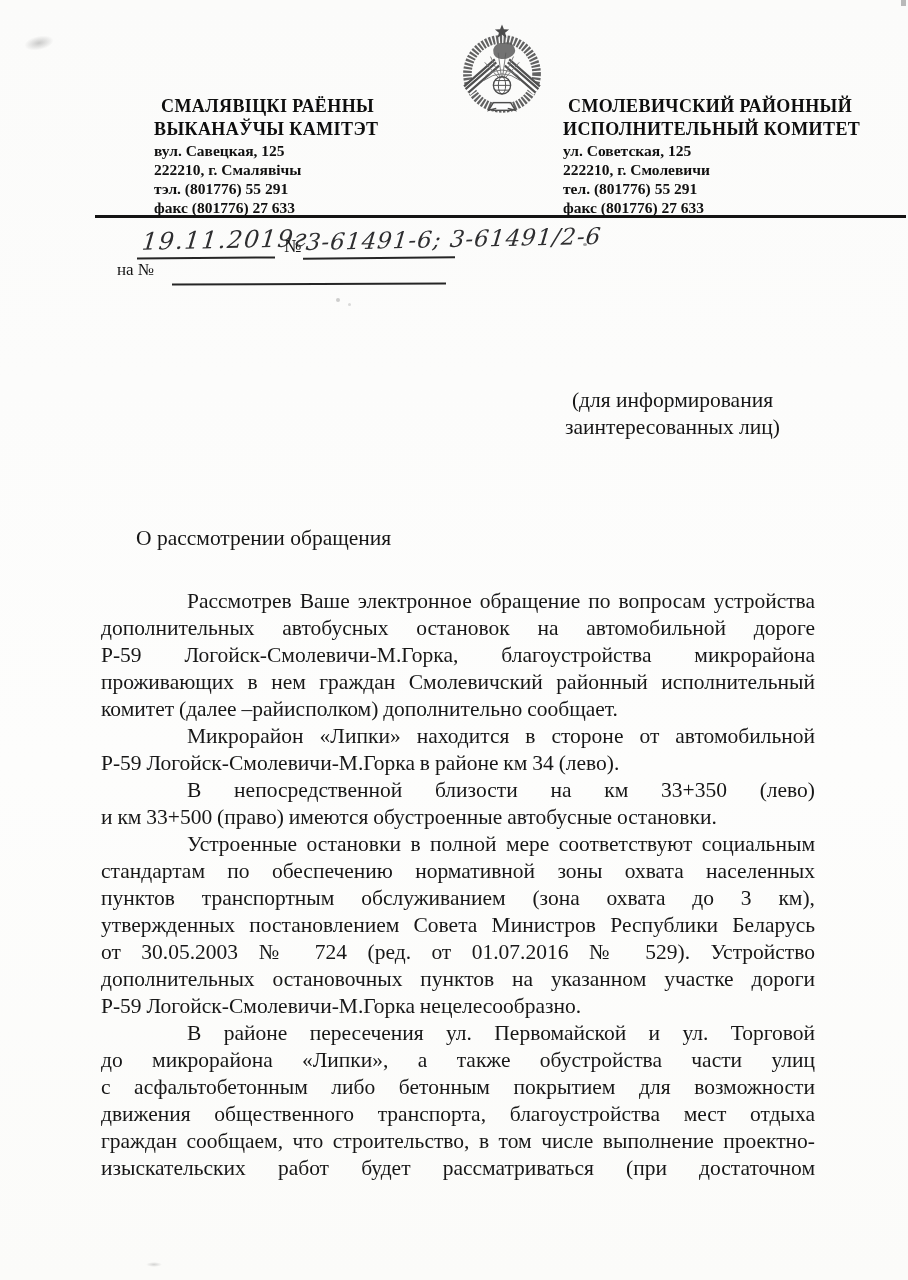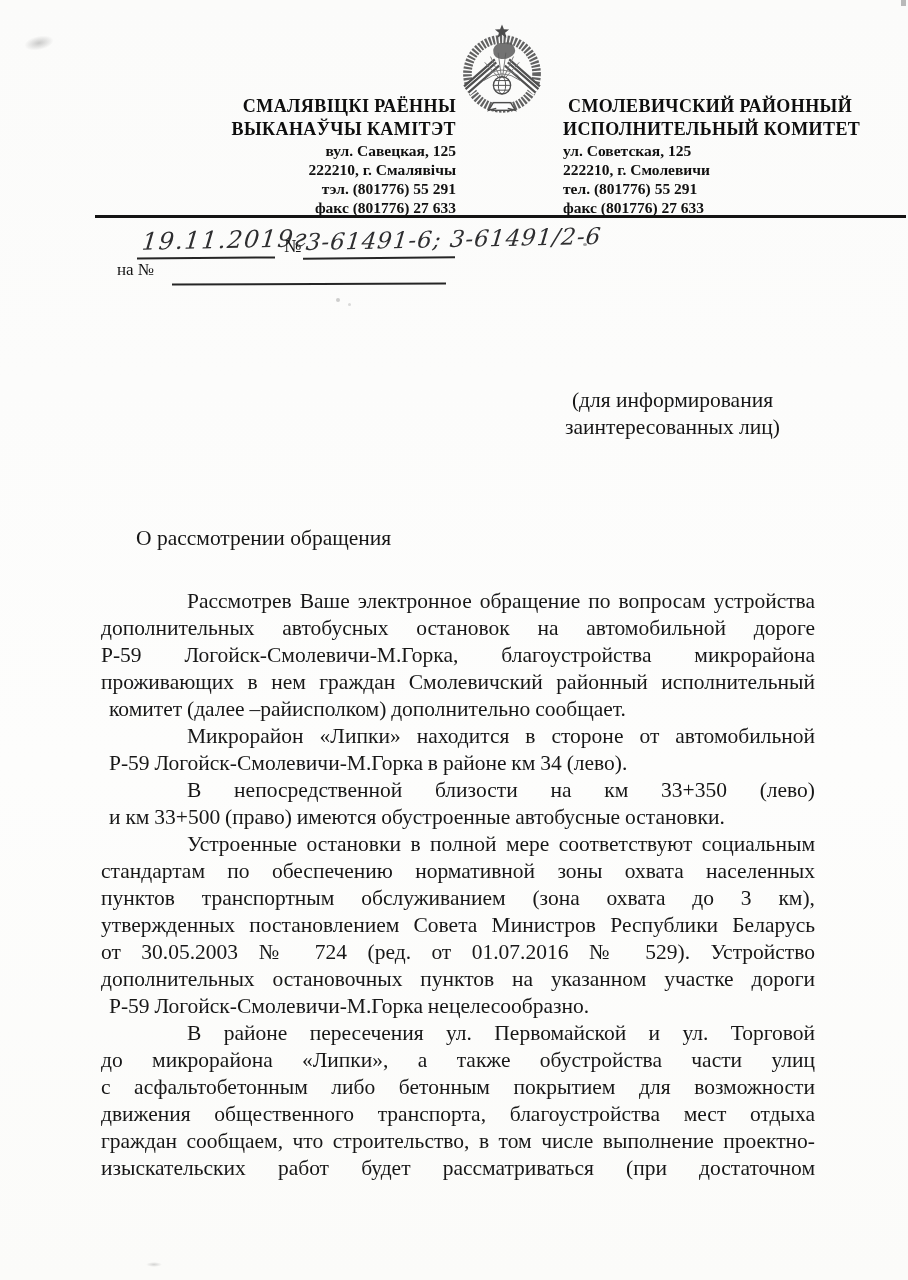--- a/index.html
+++ b/index.html
@@ -5,21 +5,21 @@
   html,body{margin:0;padding:0;}
   body{width:908px;height:1280px;background:#e9e9e9;}
   .page{
     position:relative;width:908px;height:1280px;overflow:hidden;
     background:linear-gradient(180deg,#fbfbfa 0%,#fdfdfc 60%,#fbfbf9 100%);
     font-family:"Liberation Serif","DejaVu Serif",serif;color:#1b1b1b;
   }
   
   .emblem{position:absolute;left:454px;top:22px;width:96px;height:96px;opacity:.92;}
   .col{position:absolute;top:95px;}
-  .col.left{left:126px;width:330px;text-align:right;}
+  .col.left{left:154px;width:330px;}
   .col.right{left:563px;width:340px;}
   .org{font-weight:bold;font-size:18px;line-height:23px;letter-spacing:.4px;color:#0e0e0e;}
   .org .t1{padding-left:7px;}
   .col.right .org .t1{padding-left:5px;}
   .addr{margin-top:0;font-weight:bold;font-size:15.5px;line-height:19px;color:#101010;}
   .rule{position:absolute;left:95px;top:215px;width:811px;height:3px;background:#141414;}
   
   .hw{
     position:absolute;font-family:"DejaVu Serif",serif;font-style:italic;
     color:#2e2e30;letter-spacing:1.5px;transform:rotate(-1.2deg) skewX(-7deg);
@@ -37,21 +37,21 @@
   
   .note{position:absolute;left:565px;top:387px;font-size:21.5px;line-height:27px;color:#161616;text-align:center;}
   
   .subject{position:absolute;left:136px;top:526px;font-size:21.5px;color:#161616;}
   .bodytxt{position:absolute;left:101px;top:588px;width:714px;font-size:21.5px;color:#171717;}
   .para{margin:0;}
   .bline{
     line-height:27px;height:27px;overflow:hidden;
     text-align:justify;text-align-last:justify;word-spacing:-.5px;
   }
-  .bline.final{text-align-last:left;margin-left:8px;}
+  .bline.final{text-align-last:left;}
   .bline.first{text-indent:86px;}
   
   .smudge{position:absolute;pointer-events:none;}
   .sm1{left:24px;top:36px;width:30px;height:14px;transform:rotate(-12deg);
        background:radial-gradient(ellipse at center,rgba(110,110,110,.35),rgba(110,110,110,0) 70%);}
   .sm2{left:336px;top:298px;width:4px;height:4px;border-radius:50%;background:#8a8a8a;opacity:.4;}
   .sm3{left:348px;top:303px;width:3px;height:3px;border-radius:50%;background:#9a9a9a;opacity:.35;}
   .sm4{left:146px;top:1262px;width:16px;height:5px;border-radius:50%;
        background:radial-gradient(ellipse at center,rgba(120,120,120,.3),rgba(120,120,120,0) 70%);}
   .sm5{left:901px;top:0;width:5px;height:6px;background:#777;opacity:.5;}

